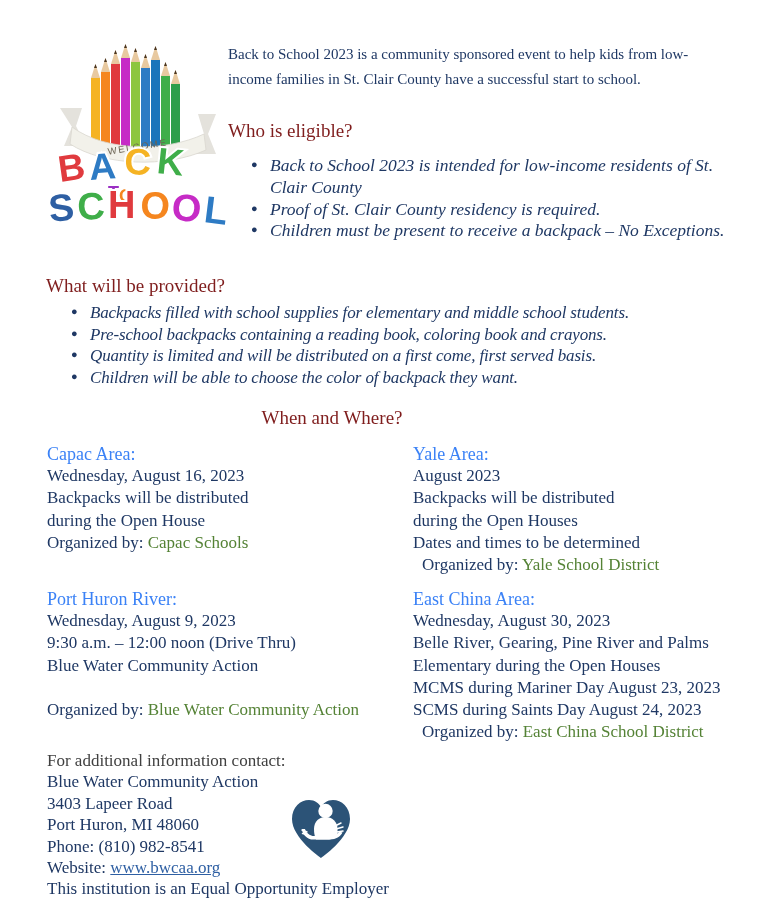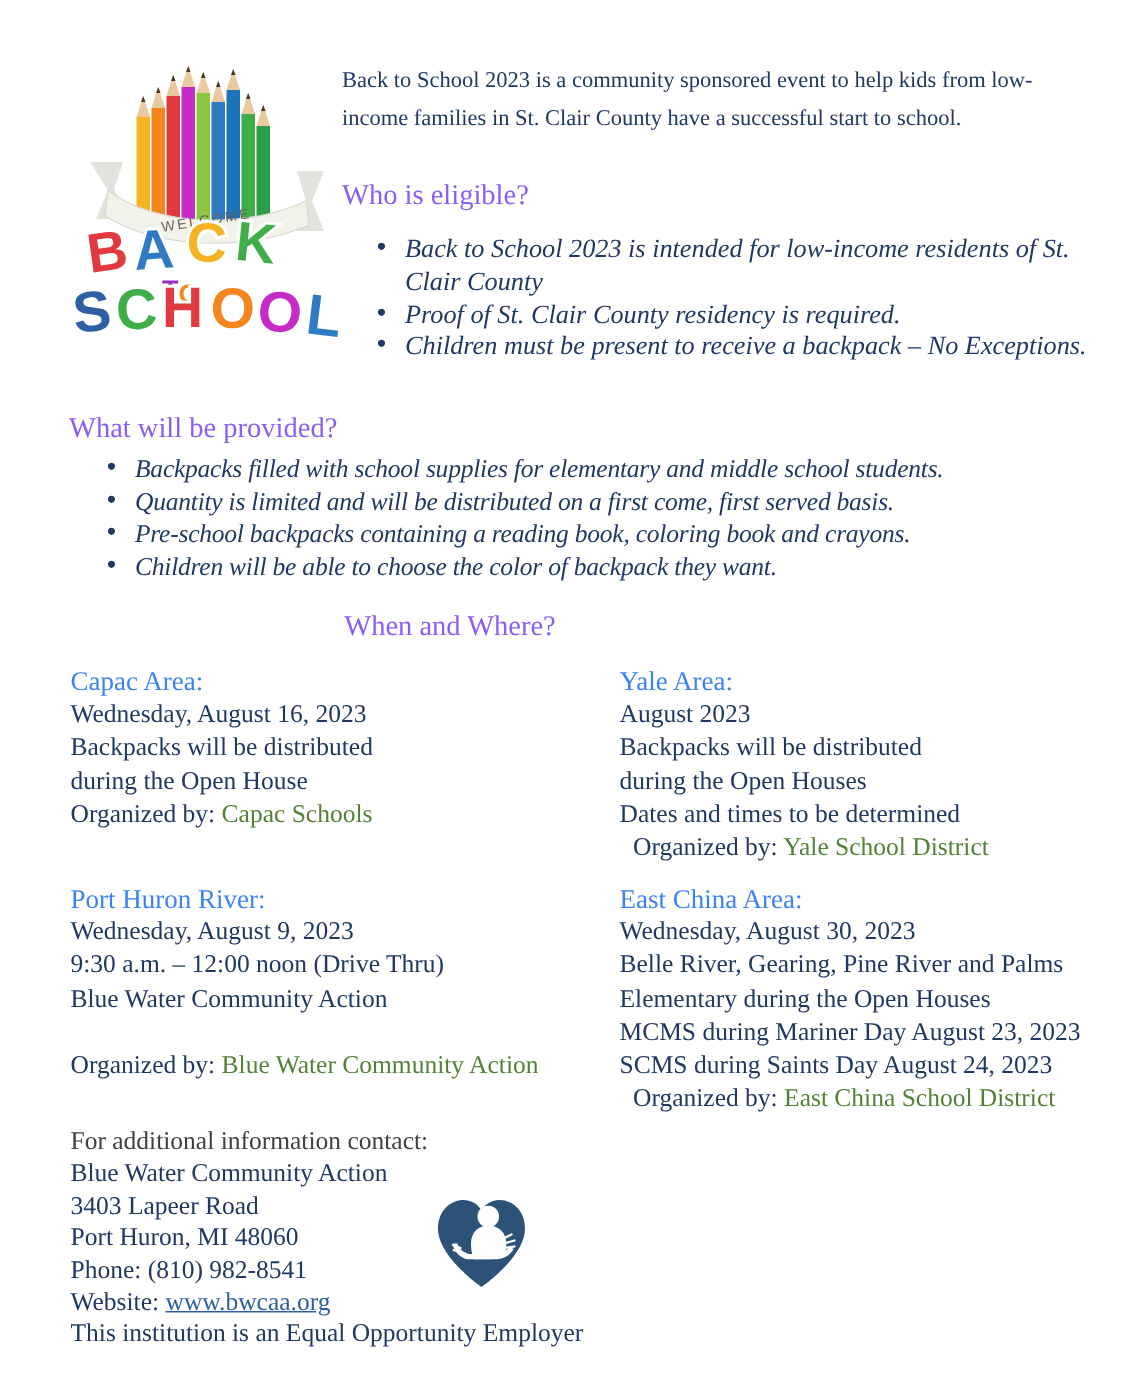--- a/index.html
+++ b/index.html
@@ -32,41 +32,42 @@
     left: 228px;
     top: 42px;
     width: 500px;
     font-size: 15px;
     line-height: 25px;
     color: #1F3864;
   }
 
   
   .redHead {
-    color: #8b5cf6;
+    color: #7f1d1d;
     font-size: 19px;
     line-height: 24px;
     font-family: "Liberation Serif", serif;
   }
   #whoHead {
     position: absolute;
     left: 228px;
     top: 119px;
   }
   #providedHead {
     position: absolute;
     left: 46px;
     top: 274px;
   }
   #whenHead {
     position: absolute;
     left: 0;
     top: 406px;
     width: 600px;
     text-align: center;
+    padding-left: 32px;
   }
 
   
   ul.bul {
     margin: 0;
     padding: 0;
     list-style: none;
     font-style: italic;
   }
   ul.bul li {
@@ -244,22 +245,22 @@
 <ul id="eligibleList" class="bul">
   <li>Back to School 2023 is intended for low-income residents of St. Clair County</li>
   <li>Proof of St. Clair County residency is required.</li>
   <li>Children must be present to receive a backpack – No Exceptions.</li>
 </ul>
 
 <div id="providedHead" class="redHead">What will be provided?</div>
 
 <ul id="providedList" class="bul">
   <li>Backpacks filled with school supplies for elementary and middle school students.</li>
+  <li>Pre-school backpacks containing a reading book, coloring book and crayons.</li>
   <li>Quantity is limited and will be distributed on a first come, first served basis.</li>
-  <li>Pre-school backpacks containing a reading book, coloring book and crayons.</li>
   <li>Children will be able to choose the color of backpack they want.</li>
 </ul>
 
 <div id="whenHead" class="redHead">When and Where?</div>
 
 <div id="capacBlock" class="areaBlock">
   <span class="areaTitle">Capac Area:</span>
   <span>Wednesday, August 16, 2023</span><br>
   <span>Backpacks will be distributed</span><br>
   <span>during the Open House</span><br>

